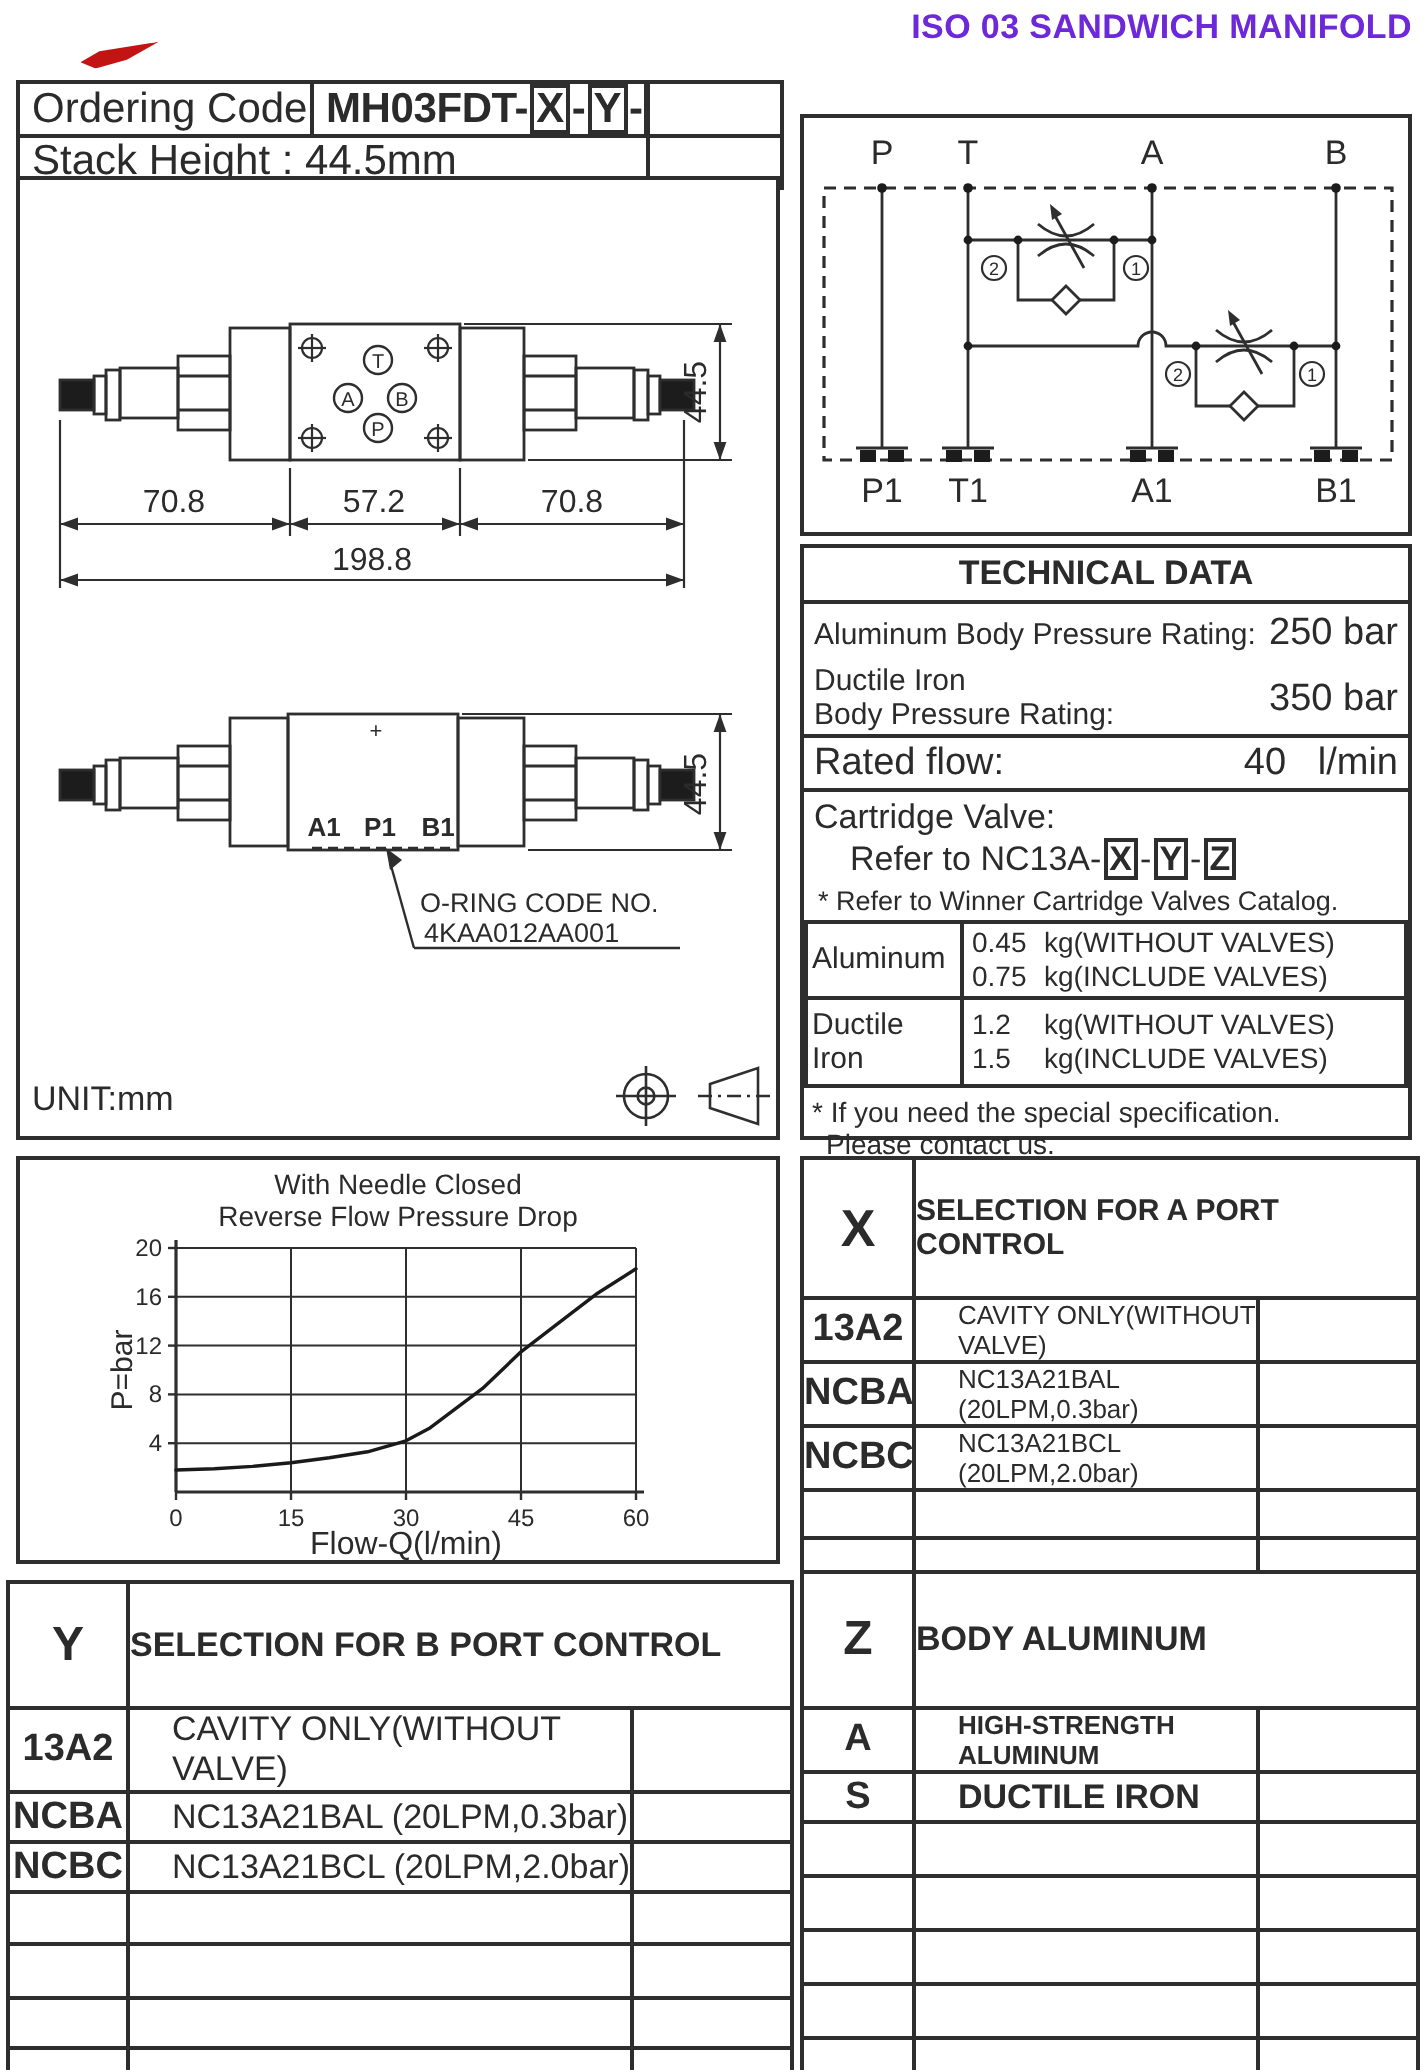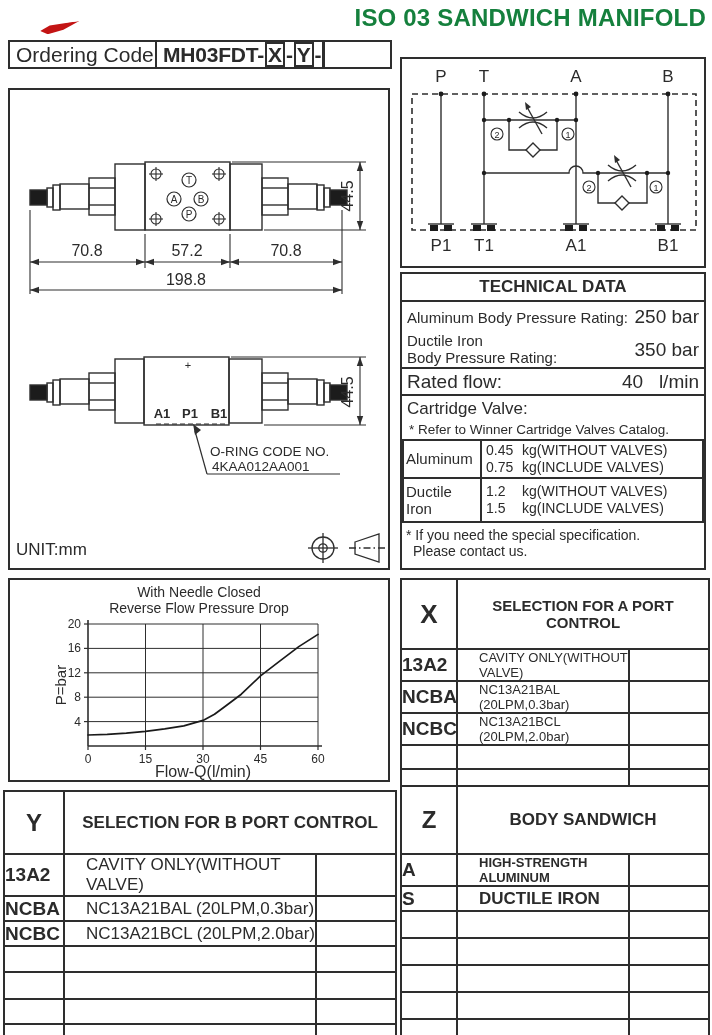--- a/index.html
+++ b/index.html
@@ -1,19 +1,19 @@
 <!DOCTYPE html>
 <html><head>
 <meta charset="utf-8">
 <style>
   html,body{margin:0;padding:0;background:#ffffff;}
   .page{position:relative;width:712px;height:1035px;background:#fff;overflow:hidden;
         font-family:"Liberation Sans",sans-serif;color:#2b2b2b;}
   .box{position:absolute;border:2px solid #2e2e2e;box-sizing:border-box;background:#fff;}
-  .title{position:absolute;top:4px;right:6px;font-size:24px;font-weight:bold;color:#15803d;letter-spacing:0.2px;}
+  .title{position:absolute;top:4px;right:6px;font-size:17px;font-weight:bold;color:#6d28d9;letter-spacing:0.2px;}
   .redmark{position:absolute;left:40px;top:23px;width:40px;height:10px;background:#c31414;
            clip-path:polygon(0 60%,25% 15%,100% 0,58% 72%,18% 100%);transform:rotate(-6deg);}
   
   table{border-collapse:collapse;}
   .ord{position:absolute;left:8px;top:40px;width:382px;table-layout:fixed;}
   .ord td{border:2px solid #2e2e2e;height:24px;padding:0 6px;font-size:21px;white-space:nowrap;overflow:hidden;}
   .ord .code{font-weight:bold;letter-spacing:-0.2px;}
   .codebox{display:inline-block;border:2px solid #2e2e2e;padding:0 1px;line-height:1.0;font-weight:bold;margin:0 1px;}
   
   .svg-abs{position:absolute;display:block;}
@@ -40,22 +40,22 @@
   .wt .wt-vals{font-size:14px;line-height:1.2;}
   .wt-num{display:inline-block;width:36px;}
   .foot{font-size:14px;padding:4px 0 0 4px;line-height:1.18;}
   .foot .f2{padding-left:7px;}
   
   .chart-title{position:absolute;top:4px;left:0;width:100%;text-align:center;font-size:14px;line-height:1.15;}
   
   .sel{position:absolute;table-layout:fixed;background:#fff;}
   .sel td{border:2px solid #2e2e2e;padding:0;vertical-align:middle;overflow:hidden;}
   .sel .hcode{text-align:center;font-weight:bold;}
-  .sel .hdesc{text-align:center;font-weight:bold;}
-  .sel .rcode{font-weight:bold;font-size:19px;}
+  .sel .hdesc{font-weight:bold;}
+  .sel .rcode{text-align:center;font-weight:bold;font-size:19px;}
   .sel .rdesc{padding-left:21px;}
   .xt{left:400px;top:578px;width:308px;}
   .xt .hcode{font-size:26px;}
   .xt .hdesc{font-size:15px;}
   .xt .rdesc{font-size:13px;}
   .yt{left:3px;top:790px;width:392px;}
   .yt .hcode{font-size:24px;}
   .yt .hdesc{font-size:17px;}
   .yt .rdesc{font-size:17px;}
   .zt{left:400px;top:785px;width:308px;}
@@ -74,20 +74,24 @@
   <table class="ord">
     <colgroup>
         <col style="width:147px">
         <col style="width:168px">
         <col style="width:67px">
       </colgroup>
     <tbody>
         <tr>
       <td>Ordering Code:</td>
       <td class="code"><span>MH03FDT-</span><span class="codebox">X</span><span>-</span><span class="codebox">Y</span><span>-</span><span class="codebox">Z</span><span>01</span></td>
+      <td></td>
+    </tr>
+    <tr>
+      <td colspan="2">Stack Height : 44.5mm</td>
       <td></td>
     </tr>
   </tbody>
     </table>
 
   <div class="box" style="left:8px;top:88px;width:382px;height:482px;">
 
     <svg class="svg-abs" style="left:0;top:32px;" width="378" height="178" viewBox="0 0 378 178">
       <g stroke="#2e2e2e" stroke-width="1.4" fill="none">
         <rect x="20" y="68" width="17" height="15" fill="#1c1c1c"></rect>
@@ -320,20 +324,21 @@
       <div class="td-row r2">
         <span class="td-label2"><span>Ductile Iron</span><br><span>Body Pressure Rating:</span></span>
         <span class="td-value">350 bar</span>
       </div>
       <div class="td-row r3">
         <span class="td-label-big">Rated flow:</span>
         <span class="td-value"><span>40</span>&nbsp;&nbsp;&nbsp;<span>l/min</span></span>
       </div>
       <div class="cart">
         <div class="cart-l1">Cartridge Valve:</div>
+        <div class="cart-l2"><span>Refer to NC13A-</span><span class="codebox">X</span><span>-</span><span class="codebox">Y</span><span>-</span><span class="codebox">Z</span></div>
         <div class="cart-note">* Refer to Winner Cartridge Valves Catalog.</div>
       </div>
       <table class="wt">
         <colgroup>
             <col style="width:78px">
             <col>
           </colgroup>
         <tbody>
             <tr>
           <td class="wt-mat">Aluminum</td>
@@ -491,21 +496,21 @@
 
   <table class="sel zt">
     <colgroup>
         <col style="width:56px">
         <col style="width:172px">
         <col style="width:80px">
       </colgroup>
     <tbody>
         <tr style="height:68px">
       <td class="hcode">Z</td>
-      <td class="hdesc" colspan="2">BODY SANDWICH</td>
+      <td class="hdesc" colspan="2">BODY ALUMINUM</td>
     </tr>
     <tr style="height:25px">
       <td class="rcode">A</td>
       <td class="rdesc" style="font-size:13px">HIGH-STRENGTH ALUMINUM</td>
           <td></td>
     </tr>
     <tr style="height:25px">
       <td class="rcode">S</td>
       <td class="rdesc" style="font-size:17px">DUCTILE IRON</td>
           <td></td>

